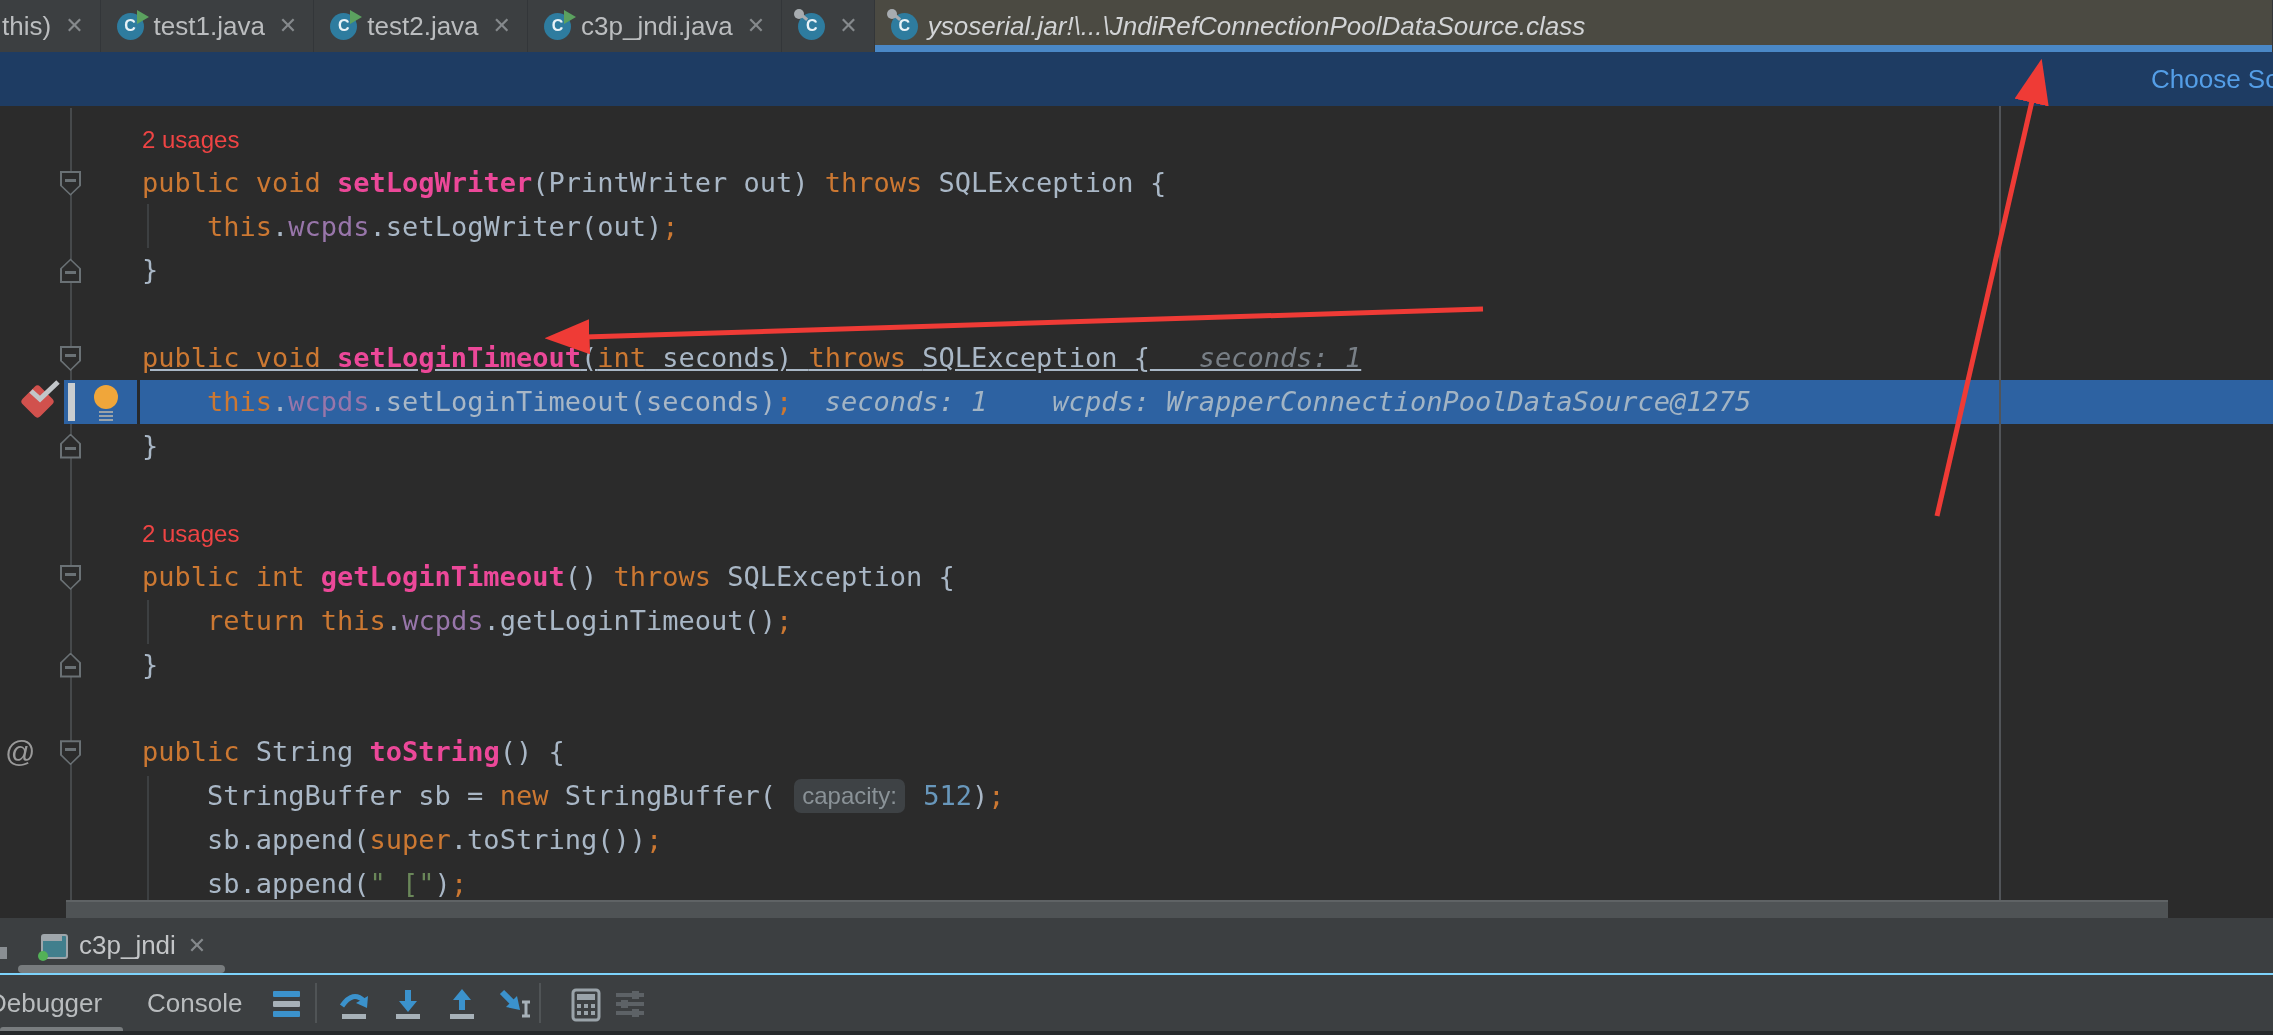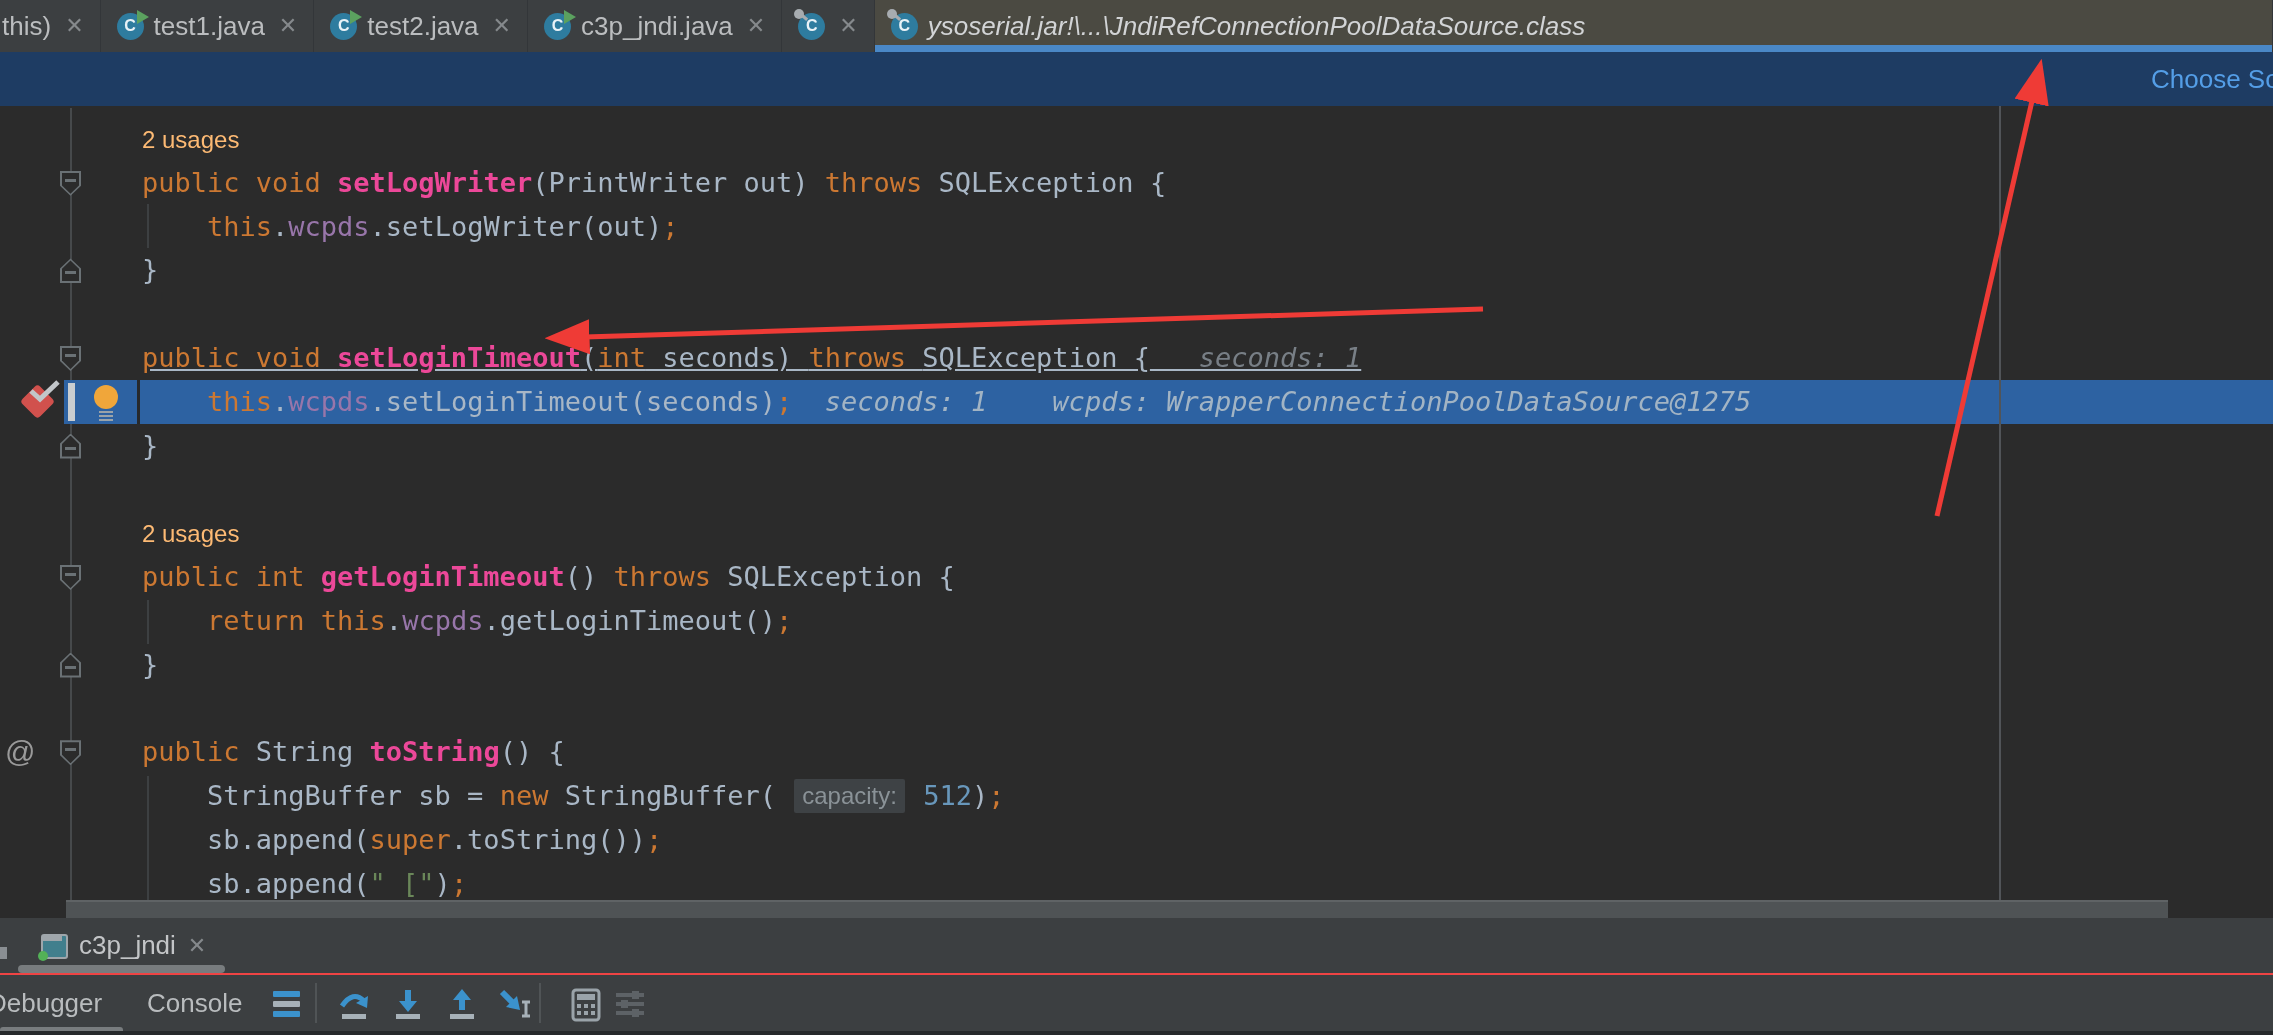--- a/index.html
+++ b/index.html
@@ -38,41 +38,41 @@
   .code-line{position:absolute;left:142px;height:44px;line-height:44px;white-space:pre;z-index:3;
              font-family:"DejaVu Sans Mono","Liberation Mono",monospace;font-size:27px;color:#a9b7c6;}
   .tok-kw{color:#cc7832;}
   .tok-decl{color:#ec4899;font-weight:bold;}
   .tok-fld{color:#9876aa;}
   .tok-semi{color:#cc7832;}
   .tok-str{color:#6a8759;}
   .tok-num{color:#6897bb;}
   .tok-hint{color:#787f86;font-style:italic;}
   .hl .tok-hint{color:#a2b4c4;}
-  .tok-usages{font-family:"Liberation Sans",sans-serif;font-size:24px;color:#fdba74;}
-  .tok-chip{display:inline-block;background:#3e4245;border-radius:2px;padding:0 8px;margin:0 2px;
+  .tok-usages{font-family:"Liberation Sans",sans-serif;font-size:24px;color:#ef4444;}
+  .tok-chip{display:inline-block;background:#3e4245;border-radius:7px;padding:0 8px;margin:0 2px;
             font-family:"Liberation Sans",sans-serif;font-size:24px;color:#8a9297;line-height:34px;vertical-align:1px;}
   .fold{position:absolute;left:60px;width:21px;height:25px;z-index:4;}
   .fold span{position:absolute;}
   .gutter-at{position:absolute;left:5px;width:40px;height:44px;line-height:44px;color:#9a9a9a;font-size:30px;z-index:4;}
 
   
   .bp-diamond{position:absolute;left:25px;top:283px;width:25px;height:25px;background:#d1514d;border-radius:4px;
               transform:rotate(45deg);z-index:4;}
   .bp-check{position:absolute;left:28px;top:272px;z-index:5;}
   .caret-bar{position:absolute;left:68px;top:277px;width:7px;height:38px;background:#c9cdd0;z-index:4;}
   .bulb{position:absolute;left:94px;top:279px;width:24px;height:24px;border-radius:50%;background:#f0a63a;z-index:4;}
   .bulb-base{position:absolute;left:99px;top:305px;width:14px;height:11px;z-index:4;
              background:repeating-linear-gradient(#9aa3a9 0 2px,transparent 2px 4px);}
   .gutter-sep{position:absolute;left:137px;top:274px;width:3px;height:44px;background:#27292b;z-index:4;}
 
   .hscroll{position:absolute;left:66px;top:794px;width:2102px;height:16px;background:#4f5355;border-top:2px solid #5f6365;z-index:6;}
 
   
-  .tw-header{position:absolute;left:0;top:918px;width:2273px;height:55px;background:#3c3f41;border-bottom:2px solid #ef4444;text-align:center;}
+  .tw-header{position:absolute;left:0;top:918px;width:2273px;height:55px;background:#3c3f41;border-bottom:2px solid #7dd3fc;text-align:center;}
   .tw-frag{position:absolute;left:0;top:29px;width:7px;height:12px;background:#8a8f93;}
   .tw-tab{position:absolute;left:40px;top:0;height:55px;display:flex;align-items:center;gap:12px;color:#c3c5c7;font-size:26px;}
   .tw-tab .close{color:#85898c;font-size:22px;}
   .tw-underline{position:absolute;left:18px;top:47px;width:207px;height:8px;border-radius:4px;background:#787c7e;}
   .console-icon{position:relative;width:27px;height:25px;}
   .console-icon .frame{position:absolute;left:1px;top:1px;width:23px;height:21px;border:2px solid #9fa6ab;border-radius:3px;background:#417f8d;}
   .console-icon .bar{position:absolute;left:3px;top:3px;width:19px;height:5px;background:#9fa6ab;}
   .console-icon .dot{position:absolute;left:-2px;bottom:-3px;width:10px;height:10px;border-radius:50%;background:#53b157;}
 
   .tw-toolbar{position:absolute;left:0;top:975px;width:2273px;height:56px;background:#3c3f41;}

